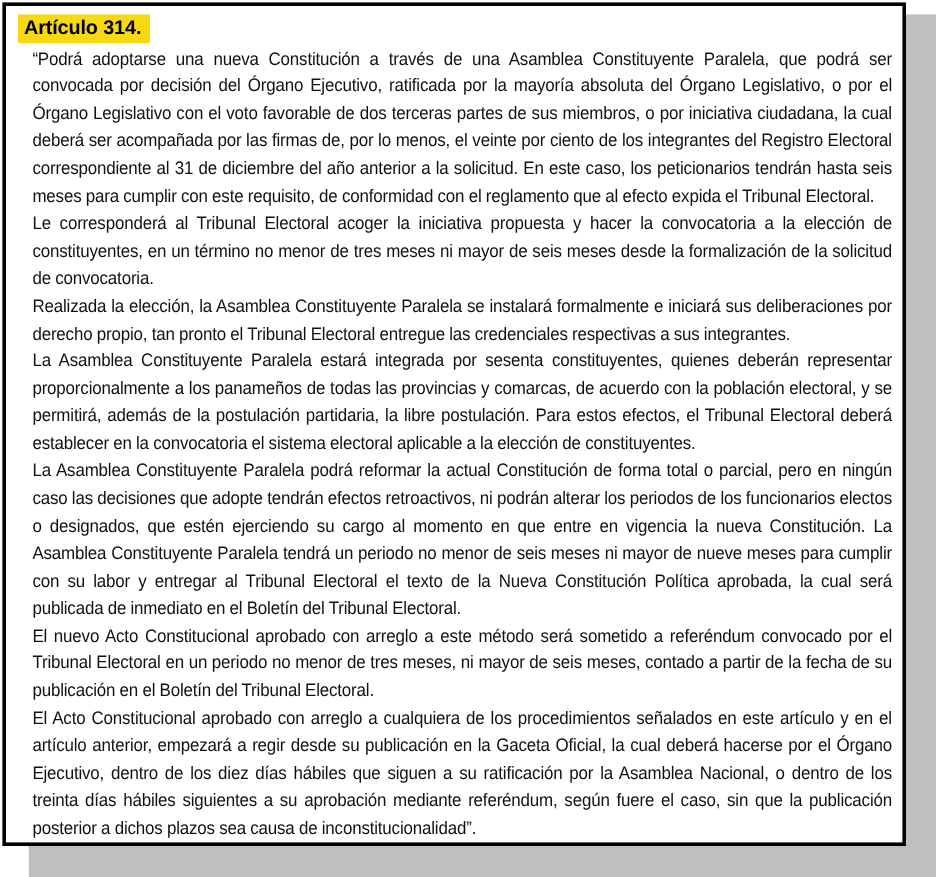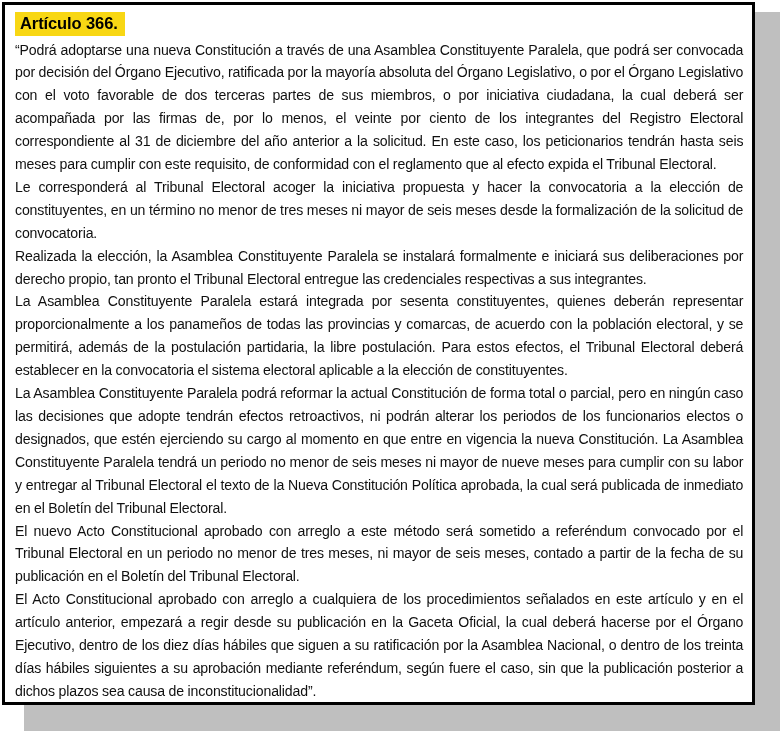--- a/index.html
+++ b/index.html
@@ -58,21 +58,21 @@
     font-weight: bold;
     font-size: 16.5px;
     font-family: "Liberation Sans Narrow", "Liberation Sans", sans-serif;
     font-stretch: condensed;
     letter-spacing: -0.1px;
     padding: 3px 7px 4px 5px;
     line-height: 1.0;
   }
 
   .body-text {
-    margin: 3px 0 0 0;
+    margin: 3px 0 0 12px;
     padding: 0;
   }
 
   .para {
     margin: 0;
     padding: 0;
     color: #101010;
     font-size: 15.1px;
     font-family: "Liberation Sans Narrow", "Liberation Sans", sans-serif;
     font-stretch: condensed;
@@ -89,21 +89,21 @@
 </head>
 <body>
 
 <div class="page">
 
   <div class="shadow-plate"></div>
 
   <div class="article-box">
 
     <div class="title-line">
-      <span class="title-highlight">Artículo 366.</span>
+      <span class="title-highlight">Artículo 314.</span>
     </div>
 
     <div class="body-text">
       <p class="para">“Podrá adoptarse una nueva Constitución a través de una Asamblea Constituyente Paralela, que podrá ser convocada por decisión del Órgano Ejecutivo, ratificada por la mayoría absoluta del Órgano Legislativo, o por el Órgano Legislativo con el voto favorable de dos terceras partes de sus miembros, o por iniciativa ciudadana, la cual deberá ser acompañada por las firmas de, por lo menos, el veinte por ciento de los integrantes del Registro Electoral correspondiente al 31 de diciembre del año anterior a la solicitud. En este caso, los peticionarios tendrán hasta seis meses para cumplir con este requisito, de conformidad con el reglamento que al efecto expida el Tribunal Electoral.</p>
       <p class="para">Le corresponderá al Tribunal Electoral acoger la iniciativa propuesta y hacer la convocatoria a la elección de constituyentes, en un término no menor de tres meses ni mayor de seis meses desde la formalización de la solicitud de convocatoria.</p>
       <p class="para">Realizada la elección, la Asamblea Constituyente Paralela se instalará formalmente e iniciará sus deliberaciones por derecho propio, tan pronto el Tribunal Electoral entregue las credenciales respectivas a sus integrantes.</p>
       <p class="para">La Asamblea Constituyente Paralela estará integrada por sesenta constituyentes, quienes deberán representar proporcionalmente a los panameños de todas las provincias y comarcas, de acuerdo con la población electoral, y se permitirá, además de la postulación partidaria, la libre postulación. Para estos efectos, el Tribunal Electoral deberá establecer en la convocatoria el sistema electoral aplicable a la elección de constituyentes.</p>
       <p class="para">La Asamblea Constituyente Paralela podrá reformar la actual Constitución de forma total o parcial, pero en ningún caso las decisiones que adopte tendrán efectos retroactivos, ni podrán alterar los periodos de los funcionarios electos o designados, que estén ejerciendo su cargo al momento en que entre en vigencia la nueva Constitución. La Asamblea Constituyente Paralela tendrá un periodo no menor de seis meses ni mayor de nueve meses para cumplir con su labor y entregar al Tribunal Electoral el texto de la Nueva Constitución Política aprobada, la cual será publicada de inmediato en el Boletín del Tribunal Electoral.</p>
       <p class="para">El nuevo Acto Constitucional aprobado con arreglo a este método será sometido a referéndum convocado por el Tribunal Electoral en un periodo no menor de tres meses, ni mayor de seis meses, contado a partir de la fecha de su publicación en el Boletín del Tribunal Electoral.</p>
       <p class="para">El Acto Constitucional aprobado con arreglo a cualquiera de los procedimientos señalados en este artículo y en el artículo anterior, empezará a regir desde su publicación en la Gaceta Oficial, la cual deberá hacerse por el Órgano Ejecutivo, dentro de los diez días hábiles que siguen a su ratificación por la Asamblea Nacional, o dentro de los treinta días hábiles siguientes a su aprobación mediante referéndum, según fuere el caso, sin que la publicación posterior a dichos plazos sea causa de inconstitucionalidad”.</p>

